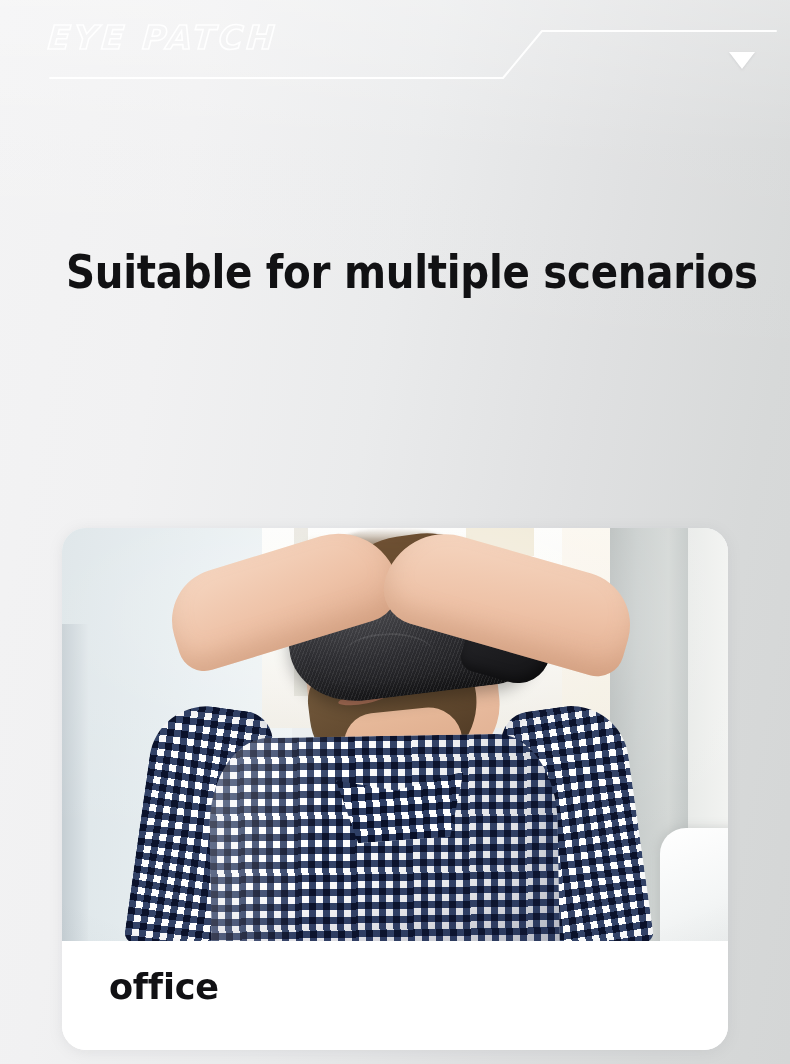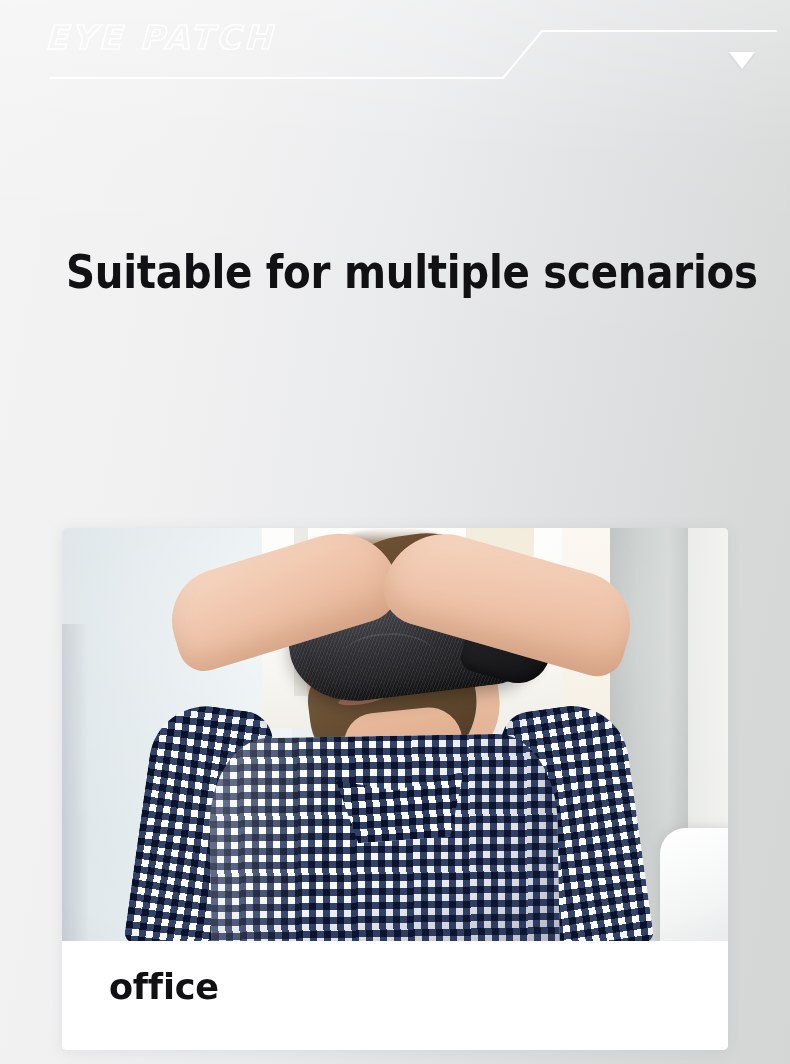--- a/index.html
+++ b/index.html
@@ -115,21 +115,21 @@
     transform-origin: left center;
   }
 
   
   .scene-card {
     position: absolute;
     left: 62px;
     top: 528px;
     width: 666px;
     height: 522px;
-    border-radius: 5px;
+    border-radius: 24px;
     overflow: hidden;
     background: #ffffff;
     box-shadow: 0 2px 14px rgba(120,124,128,0.13);
     z-index: 2;
   }
 
   .photo {
     position: absolute;
     left: 0;
     top: 0;

